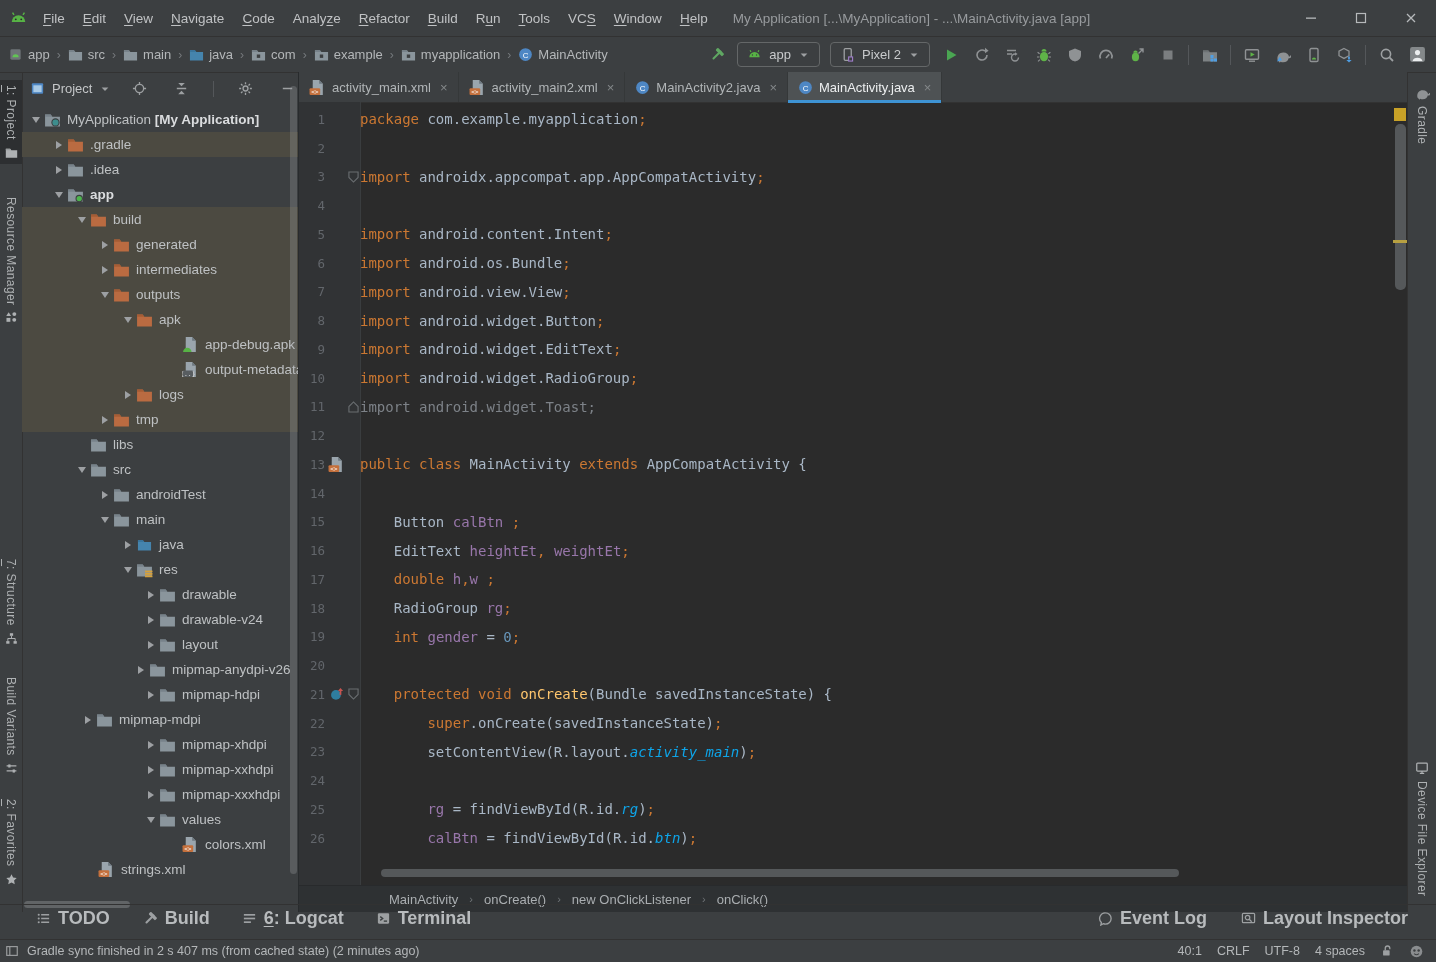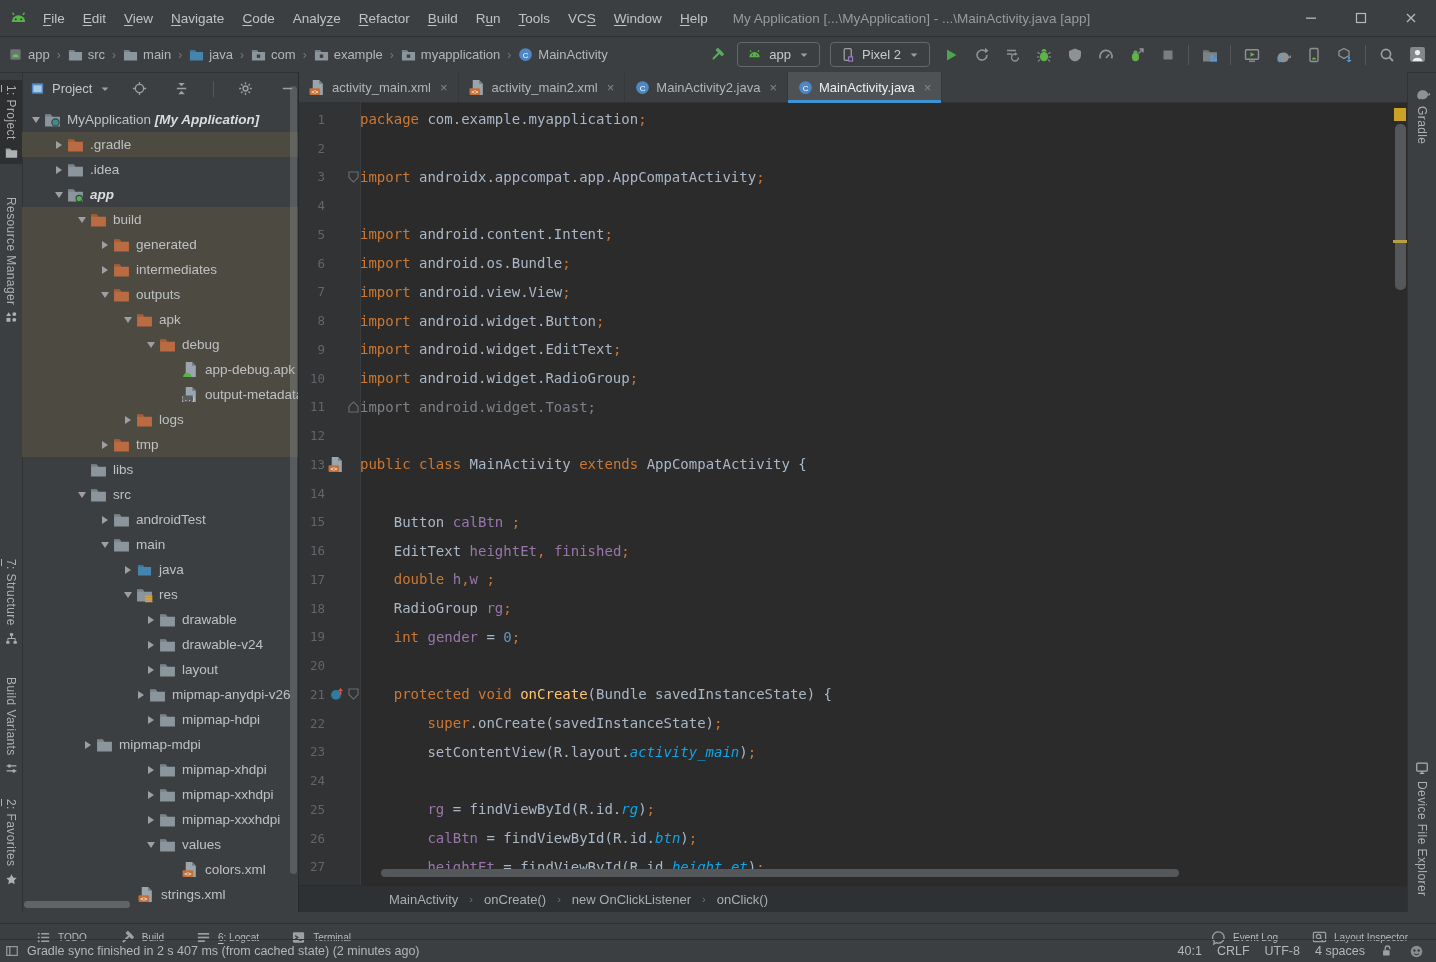--- a/index.html
+++ b/index.html
@@ -34,21 +34,21 @@
   .stripe-item.active{background:#2d2f31;}
   .vtext{writing-mode:vertical-lr;font-size:12px;color:#aeb1b3;letter-spacing:.4px;white-space:nowrap;}
 
   
   .ppanel{position:absolute;left:22px;top:72px;width:276px;bottom:50px;border-right:1px solid #282b2d;overflow:hidden;}
   .phead{height:33px;display:flex;align-items:center;padding:0 8px;gap:7px;font-size:13px;color:#c4c6c8;}
   .phead .grow{flex:1;}
   .ptree{position:absolute;top:35px;left:0;right:0;bottom:0;overflow:hidden;}
   .trow{height:25px;display:flex;align-items:center;font-size:13.5px;color:#bec1c3;white-space:nowrap;}
   .trow.hl{background:#4c4a41;}
-  .trow b{color:#dadcde;font-weight:bold;font-style:italic;}
+  .trow b{color:#dadcde;font-weight:bold;}
   .arr{width:16px;flex:0 0 16px;display:flex;justify-content:center;}
   .arr-open{width:0;height:0;border-left:4.5px solid transparent;border-right:4.5px solid transparent;border-top:6px solid #9da0a3;}
   .arr-closed{width:0;height:0;border-top:4.5px solid transparent;border-bottom:4.5px solid transparent;border-left:6px solid #9da0a3;}
   .ticon{width:17px;height:17px;margin-right:6px;flex:0 0 17px;}
   .pscroll-v{position:absolute;right:1px;top:14px;width:7px;height:788px;background:rgba(166,170,173,.28);border-radius:4px;}
   .pscroll-h{position:absolute;left:2px;bottom:4px;width:106px;height:7px;background:rgba(166,170,173,.35);border-radius:4px;}
 
   
   .editor{position:absolute;left:299px;top:72px;right:28px;bottom:50px;background:#2b2b2b;}
   .tabs{height:30px;background:#3c3f41;display:flex;border-bottom:1px solid #323232;}
@@ -69,21 +69,21 @@
   .tk-num{color:#6897bb;} .tk-method{color:#ffc66d;} .tk-grey{color:#7d8288;}
   .escroll-v{position:absolute;right:2px;top:22px;width:11px;height:166px;background:#55585a;border-radius:5px;}
   .emark-sq{position:absolute;right:2px;top:6px;width:12px;height:13px;background:#c9a227;}
   .emark-tick{position:absolute;right:1px;top:138px;width:14px;height:3px;background:#b7a041;}
   .escroll-h{position:absolute;left:82px;bottom:9px;width:798px;height:8px;background:#55585a;border-radius:4px;}
   .crumbs2{position:absolute;left:0;right:0;bottom:0;height:26px;background:#2e3133;border-top:1px solid #282a2c;display:flex;align-items:center;padding-left:88px;font-size:13px;color:#aaaeb1;}
   .crumbs2 .bc{padding:0 2px;}
   .crumbs2 .bc-sep{color:#6f7477;margin:0 9px;font-size:11px;}
 
   
-  .toolwin{position:absolute;left:0;right:0;bottom:11px;height:27px;border-top:1px solid #323232;display:flex;align-items:center;font-size:10px;color:#b8bbbd;}
+  .toolwin{position:absolute;left:0;right:0;bottom:30px;height:27px;border-top:1px solid #323232;display:flex;align-items:center;font-size:18px;color:#b8bbbd;font-weight:bold;}
   .tw-left{display:flex;gap:32px;margin-left:36px;}
   .tw-right{display:flex;gap:34px;margin-left:auto;margin-right:28px;}
   .twitem{display:flex;align-items:center;gap:7px;white-space:nowrap;}
   .statusbar{position:absolute;left:0;right:0;bottom:0;height:22px;border-top:1px solid #323232;display:flex;align-items:center;font-size:12.5px;color:#b4b7b9;}
   .sb-msg{margin-left:8px;white-space:nowrap;}
   .sb-right{display:flex;align-items:center;gap:15px;margin-left:auto;margin-right:12px;}
   .sb-item{white-space:nowrap;}
 </style>
 </head>
 <body>
@@ -611,32 +611,20 @@
             <span class="arr-open"></span>
           </span>
           <span class="ic ticon">
             <svg width="17" height="17" viewBox="0 0 16 16">
               <path d="M1 3.4h5.3l1.5 1.9H15v9.2H1z" fill="#ba6b41"></path>
               <path d="M1 3.4h5.3l1.5 1.9H1z" fill="#a55c35"></path>
             </svg>
           </span>
           <span>apk</span>
         </div>
-        <div class="trow hl" style="padding-left: 121px;">
-          <span class="arr">
-            <span class="arr-open"></span>
-          </span>
-          <span class="ic ticon">
-            <svg width="17" height="17" viewBox="0 0 16 16">
-              <path d="M1 3.4h5.3l1.5 1.9H15v9.2H1z" fill="#ba6b41"></path>
-              <path d="M1 3.4h5.3l1.5 1.9H1z" fill="#a55c35"></path>
-            </svg>
-          </span>
-          <span>debug</span>
-        </div>
         <div class="trow hl" style="padding-left: 144px;">
           <span class="arr"></span>
           <span class="ic ticon">
             <svg width="17" height="17" viewBox="0 0 16 16">
               <path d="M3.5 1h6L13 4.5V15H3.5z" fill="#9aa5ad"></path>
               <path d="M9.5 1L13 4.5H9.5z" fill="#6e7980"></path>
               <path d="M1 15a4 4 0 0 1 8 0z" fill="#57b345"></path>
             </svg>
           </span>
           <span>app-debug.apk</span>
@@ -877,21 +865,21 @@
           <span class="ic ticon">
             <svg width="17" height="17" viewBox="0 0 16 16">
               <path d="M3.5 1h6L13 4.5V15H3.5z" fill="#9aa5ad"></path>
               <path d="M9.5 1L13 4.5H9.5z" fill="#6e7980"></path>
               <rect x="0.5" y="8.6" width="10" height="6.4" rx="1" fill="#c4703c"></rect>
               <text x="5.5" y="13.7" font-size="5.8" text-anchor="middle" fill="#fff" font-family="DejaVu Sans Mono,monospace">&lt;&gt;</text>
             </svg>
           </span>
           <span>colors.xml</span>
         </div>
-        <div class="trow" style="padding-left: 100px;">
+        <div class="trow" style="padding-left: 60px;">
           <span class="arr"></span>
           <span class="ic ticon">
             <svg width="17" height="17" viewBox="0 0 16 16">
               <path d="M3.5 1h6L13 4.5V15H3.5z" fill="#9aa5ad"></path>
               <path d="M9.5 1L13 4.5H9.5z" fill="#6e7980"></path>
               <rect x="0.5" y="8.6" width="10" height="6.4" rx="1" fill="#c4703c"></rect>
               <text x="5.5" y="13.7" font-size="5.8" text-anchor="middle" fill="#fff" font-family="DejaVu Sans Mono,monospace">&lt;&gt;</text>
             </svg>
           </span>
           <span>strings.xml</span>
@@ -1053,21 +1041,21 @@
           <div class="cl">
             <span class="ln">15</span>
             <span class="gi"></span>
             <span class="gf"></span>
             <span class="ct"><span class="tk-pl">    Button </span><span class="tk-field">calBtn</span><span class="tk-pl"> </span><span class="tk-semi">;</span></span>
           </div>
           <div class="cl">
             <span class="ln">16</span>
             <span class="gi"></span>
             <span class="gf"></span>
-            <span class="ct"><span class="tk-pl">    EditText </span><span class="tk-field">heightEt</span><span class="tk-semi">,</span><span class="tk-pl"> </span><span class="tk-field">finished</span><span class="tk-semi">;</span></span>
+            <span class="ct"><span class="tk-pl">    EditText </span><span class="tk-field">heightEt</span><span class="tk-semi">,</span><span class="tk-pl"> </span><span class="tk-field">weightEt</span><span class="tk-semi">;</span></span>
           </div>
           <div class="cl">
             <span class="ln">17</span>
             <span class="gi"></span>
             <span class="gf"></span>
             <span class="ct"><span class="tk-pl">    </span><span class="tk-kw">double</span><span class="tk-pl"> </span><span class="tk-field">h</span><span class="tk-semi">,</span><span class="tk-field">w</span><span class="tk-pl"> </span><span class="tk-semi">;</span></span>
           </div>
           <div class="cl">
             <span class="ln">18</span>
             <span class="gi"></span>
@@ -1124,26 +1112,20 @@
             <span class="ln">25</span>
             <span class="gi"></span>
             <span class="gf"></span>
             <span class="ct"><span class="tk-pl">        </span><span class="tk-field">rg</span><span class="tk-pl"> = findViewById(R.id.</span><span class="tk-fi">rg</span><span class="tk-pl">)</span><span class="tk-semi">;</span></span>
           </div>
           <div class="cl">
             <span class="ln">26</span>
             <span class="gi"></span>
             <span class="gf"></span>
             <span class="ct"><span class="tk-pl">        </span><span class="tk-field">calBtn</span><span class="tk-pl"> = findViewById(R.id.</span><span class="tk-fi">btn</span><span class="tk-pl">)</span><span class="tk-semi">;</span></span>
-          </div>
-          <div class="cl">
-            <span class="ln">27</span>
-            <span class="gi"></span>
-            <span class="gf"></span>
-            <span class="ct"><span class="tk-pl">        </span><span class="tk-field">heightEt</span><span class="tk-pl"> = findViewById(R.id.</span><span class="tk-fi">height_et</span><span class="tk-pl">)</span><span class="tk-semi">;</span></span>
           </div>
         </div>
       <div class="emark-sq"></div>
       <div class="escroll-v"></div>
       <div class="emark-tick"></div>
       <div class="escroll-h"></div>
     </div>
     <div class="crumbs2">
         <span class="bc">MainActivity</span>
         <span class="bc-sep">›</span>

